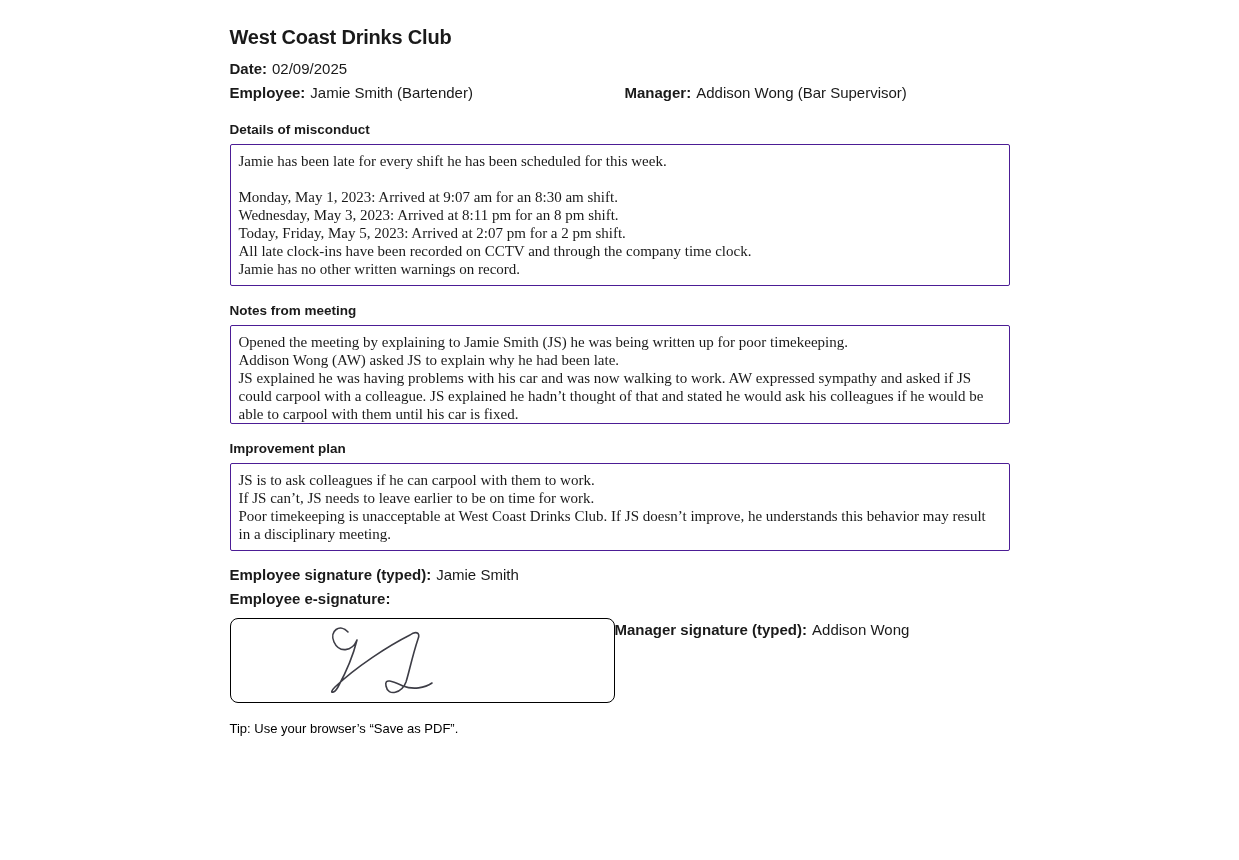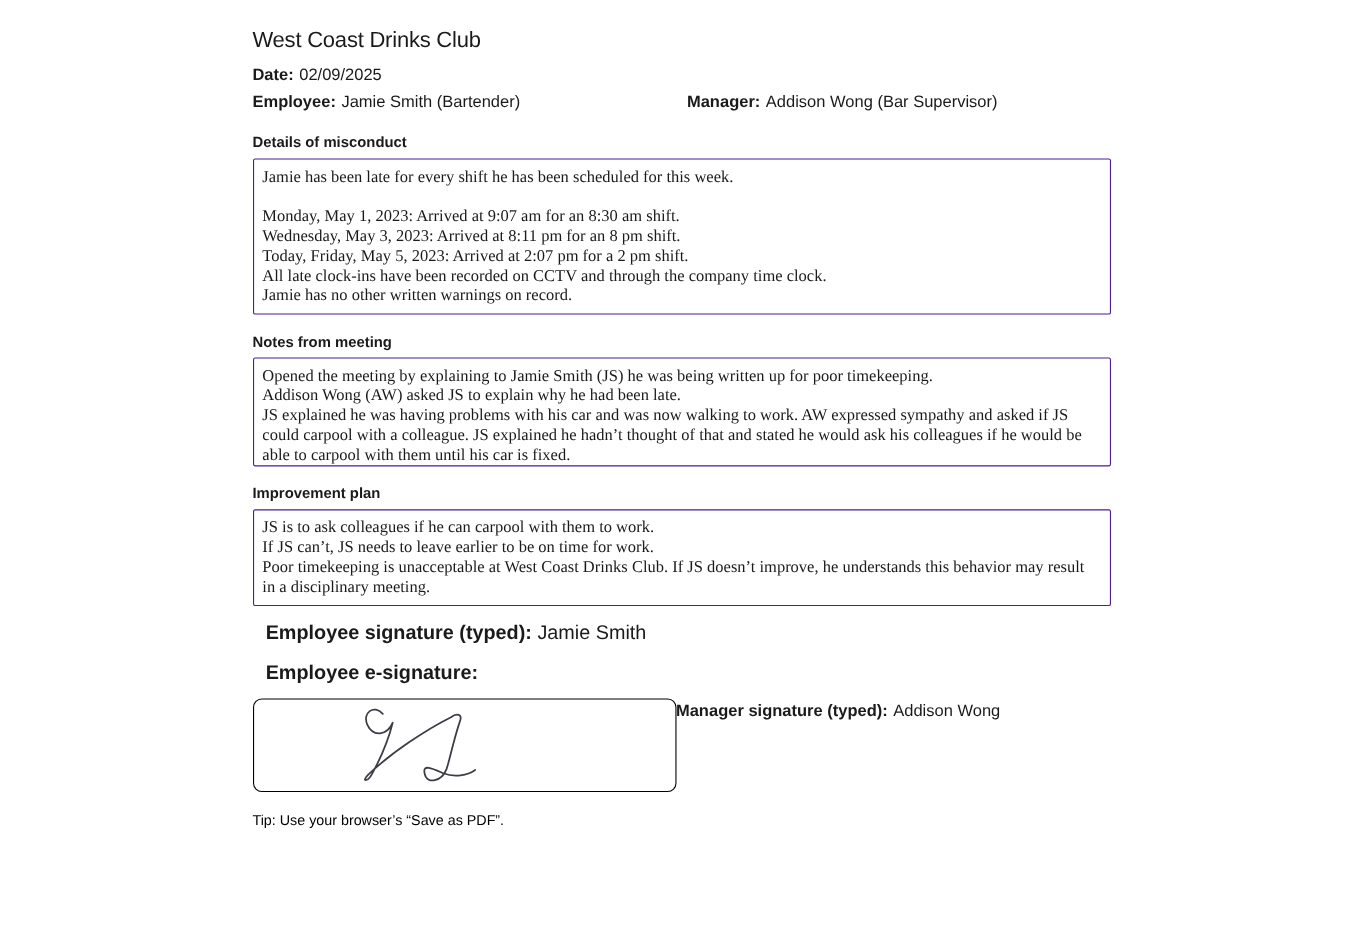--- a/index.html
+++ b/index.html
@@ -12,21 +12,21 @@
   }
   .page {
     width: 780px;
     margin: 0 auto;
     padding-top: 25px;
     padding-bottom: 40px;
   }
   .page-title {
     font-size: 20px;
     line-height: 24px;
-    font-weight: 400;
+    font-weight: 700;
     margin: 0 0 8px 0;
     letter-spacing: -0.2px;
   }
   .meta-row {
     font-size: 15px;
     line-height: 24px;
     margin: 0;
   }
   .meta-grid {
     display: grid;
@@ -52,23 +52,23 @@
     font-family: Liberation Serif, serif;
     font-size: 15px;
     line-height: 18px;
     color: #1a1a1a;
     outline: none;
   }
   .box-misconduct { height: 142px; }
   .box-notes { height: 99px; }
   .box-plan { height: 88px; }
   .sig-row {
-    font-size: 18px;
+    font-size: 15px;
     line-height: 24px;
-    margin: 12px;
+    margin: 0;
   }
   .sig-row.first { margin-top: 12px; }
   .esign-area {
     display: flex;
     align-items: flex-start;
     margin-top: 7px;
   }
   .esign-box {
     width: 385px;
     height: 85px;

